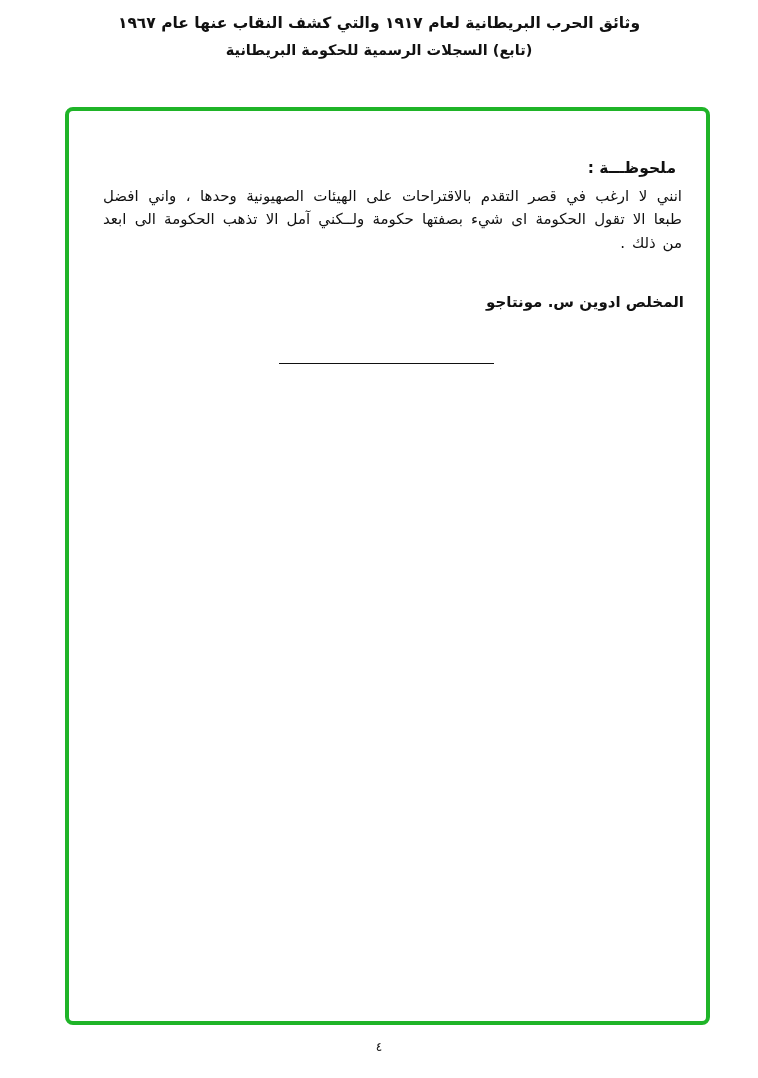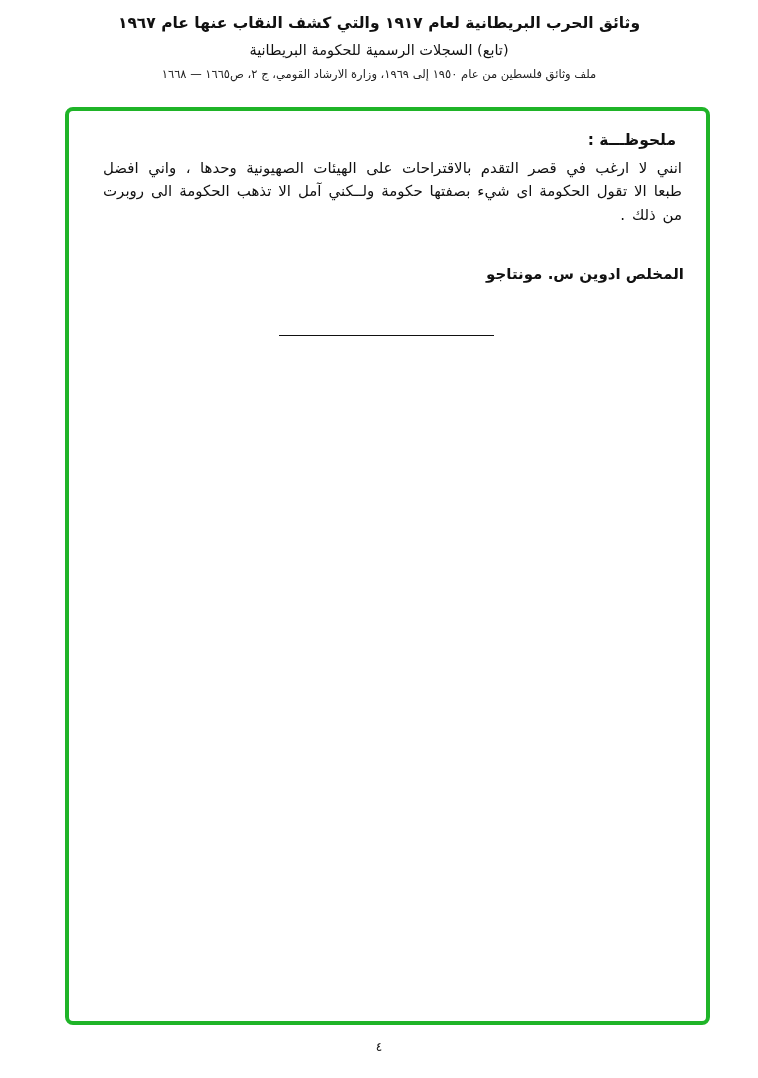--- a/index.html
+++ b/index.html
@@ -27,21 +27,21 @@
     direction: rtl;
   }
   .doc-header .h1 {
     font-size: 15.5px;
     font-weight: bold;
     letter-spacing: 0.5px;
     margin-bottom: 10px;
   }
   .doc-header .h2 {
     font-size: 14.5px;
-    font-weight: normal;
+    font-weight: bold;
     margin-bottom: 9px;
   }
   .doc-header .h3 {
     font-size: 11.5px;
     font-weight: normal;
     color: #222222;
   }
 
   
   .green-box {
@@ -49,21 +49,21 @@
     left: 65px;
     top: 107px;
     width: 645px;
     height: 918px;
     border: 4px solid #1fb428;
     border-radius: 8px;
     background: #ffffff;
   }
   .content {
     direction: rtl;
-    padding: 20px 22px 0 28px;
+    padding: 48px 22px 0 28px;
     font-size: 15px;
   }
   .note-label {
     font-weight: bold;
     font-size: 15.5px;
     margin-right: 8px;
     margin-bottom: 8px;
   }
   .note-body {
     text-align: justify;
@@ -114,29 +114,28 @@
   }
 </style>
 </head>
 <body>
 
 <div class="page">
 
   <header class="doc-header">
     <div class="h1">وثائق الحرب البريطانية لعام ١٩١٧ والتي كشف النقاب عنها عام ١٩٦٧</div>
     <div class="h2">(تابع) السجلات الرسمية للحكومة البريطانية</div>
-    <div class="h3">ملف وثائق فلسطين من عام ١٩٥٠ إلى ١٩٦٩، وزارة الارشاد القومي، ج ٢، ص١٦٦٥ — ١٦٦٨</div>
   </header>
 
   <div class="green-box">
     <div class="content">
 
       <div class="note-label">ملحوظـــة :</div>
 
-      <p class="note-body">انني لا ارغب في قصر التقدم بالاقتراحات على الهيئات الصهيونية وحدها ، واني افضل طبعا الا تقول الحكومة اى شيء بصفتها حكومة ولــكني آمل الا تذهب الحكومة الى روبرت من ذلك .</p>
+      <p class="note-body">انني لا ارغب في قصر التقدم بالاقتراحات على الهيئات الصهيونية وحدها ، واني افضل طبعا الا تقول الحكومة اى شيء بصفتها حكومة ولــكني آمل الا تذهب الحكومة الى ابعد من ذلك .</p>
 
 
       <div class="signature">المخلص ادوين س. مونتاجو</div>
 
       <div class="rule-wrap">
         <div class="rule"></div>
       </div>
 
     </div>
   </div>

